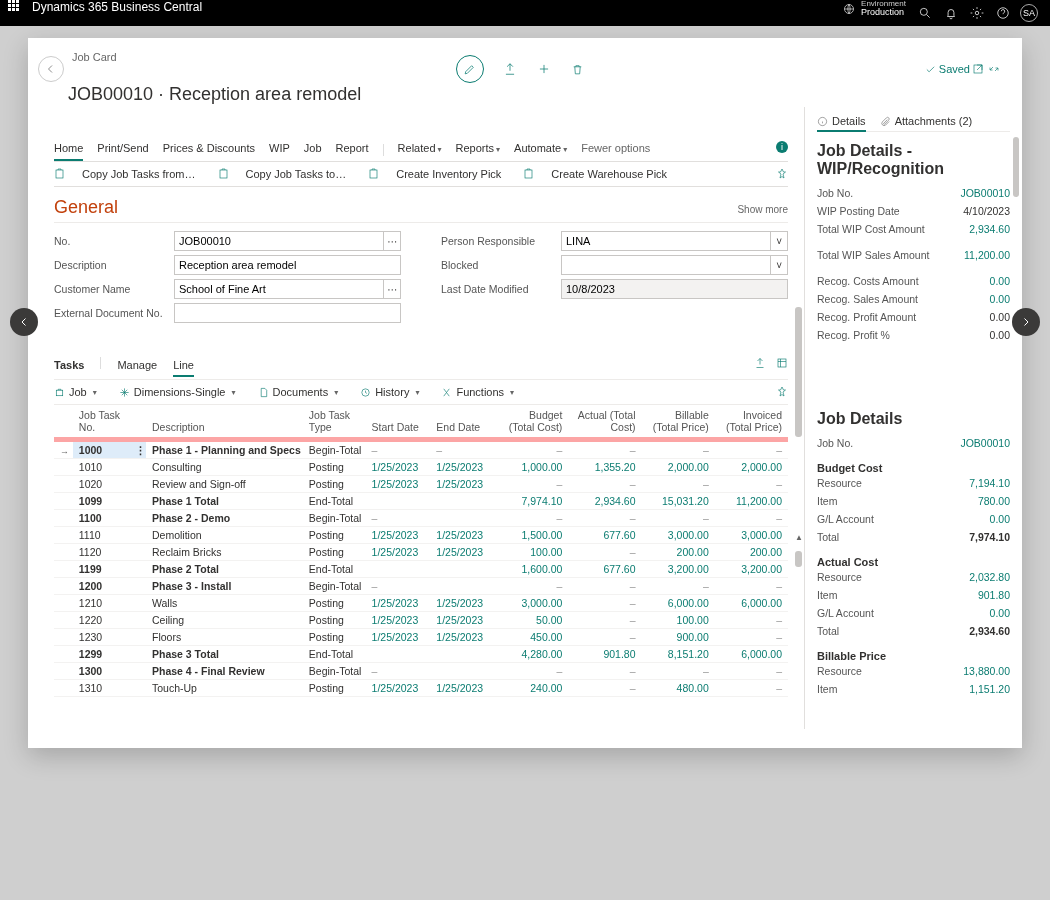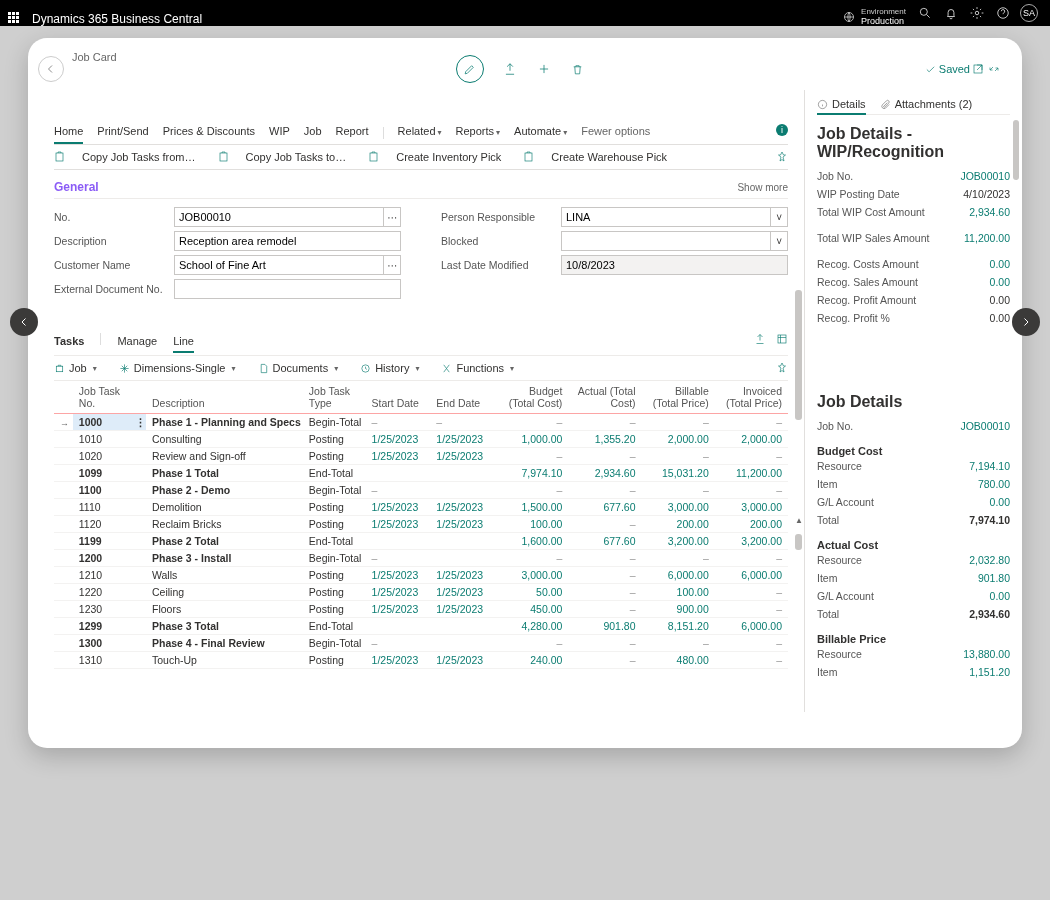--- a/index.html
+++ b/index.html
@@ -1,33 +1,33 @@
 <!DOCTYPE html>
 <html><head>
 <meta charset="utf-8">
 <style>
   * { box-sizing: border-box; margin:0; padding:0; }
   html,body { height:100%; font-family: "Segoe UI", Arial, sans-serif; font-size:12px; color:#323130; background:#cfcfcf; }
-  .topbar { background:#000; color:#fff; height:26px; display:flex; align-items:flex-end; padding:0 8px; }
+  .topbar { background:#000; color:#fff; height:26px; display:flex; align-items:flex-start; padding:0 8px; }
   .topbar .apps-icon { width:14px; height:14px; display:grid; grid-template-columns:repeat(3,3px); grid-template-rows:repeat(3,3px); gap:1px; margin-right:10px;}
   .topbar .apps-icon div{ background:#fff; width:3px; height:3px; }
   .topbar .title { font-size:12px; }
   .topbar .spacer { flex:1; }
   .topbar .icon-btn { width:26px; height:26px; display:flex; align-items:center; justify-content:center; cursor:pointer; color:#fff; }
   .topbar svg { stroke:#fff; fill:none; stroke-width:1.3; }
   .env { display:flex; align-items:center; gap:6px; font-size:9px; line-height:1.05; margin-right:6px;}
   .env .env-text div:first-child { font-size:8px; color:#ccc; }
   .avatar { width:18px; height:18px; border-radius:50%; border:1px solid #aaa; display:flex; align-items:center; justify-content:center; font-size:9px; }
 
   .stage { background:#cfcfcf; width:100%; height:calc(100% - 26px); position:relative; display:flex; justify-content:center; padding-top:12px;}
   .nav-arrow { position:absolute; top:282px; width:28px; height:28px; border-radius:50%; background:#3b3a39; color:#fff; display:flex; align-items:center; justify-content:center; cursor:pointer; z-index:5;}
   .nav-arrow.left { left:10px; }
   .nav-arrow.right { right:10px; }
 
-  .card { background:#fff; width:994px; height:710px; box-shadow:0 8px 24px rgba(0,0,0,.2); position:relative; overflow:hidden;border-radius:19px;}
+  .card { background:#fff; width:994px; height:710px; box-shadow:0 8px 24px rgba(0,0,0,.2); position:relative; overflow:hidden;}
   .card-header { display:flex; align-items:center; padding:10px 20px 0 10px; height:52px; }
   .back-circle { width:26px; height:26px; border-radius:50%; border:1px solid #ccc; display:flex; align-items:center; justify-content:center; cursor:pointer; margin-right:8px;}
   .back-circle svg{ stroke:#666; fill:none; stroke-width:1.5;}
   .breadcrumb { color:#666; font-size:11px; margin-top:-24px;}
   .header-center { flex:1; display:flex; justify-content:center; gap:18px; align-items:center;}
   .circle-action { width:28px; height:28px; border-radius:50%; border:1.5px solid #0b7c71; display:flex; align-items:center; justify-content:center; cursor:pointer;}
   .circle-action svg{ stroke:#0b7c71; fill:none; stroke-width:1.4; }
   .hc-icon { width:16px; height:16px; cursor:pointer; display:flex; align-items:center; justify-content:center;}
   .hc-icon svg{ stroke:#0b7c71; fill:none; stroke-width:1.3; }
   .header-right { display:flex; align-items:center; color:#0b7c71; font-size:11px;}
@@ -46,21 +46,21 @@
   .tabs .sep { width:1px; height:12px; background:#ddd; align-self:center;}
   .tabs .chev { font-size:8px; margin-left:2px; color:#666;}
   .tabs .info-dot{ position:absolute; right:0; top:2px; width:12px;height:12px;border-radius:50%; background:#0b7c71; color:#fff; font-size:9px; display:flex; align-items:center; justify-content:center;}
 
   .action-row { display:flex; gap:22px; padding:6px 0; border-bottom:1px solid #e1dfdd; font-size:11px; position:relative;}
   .action-row .act { display:flex; align-items:center; gap:16px; cursor:pointer; color:#323130; }
   .action-row .act svg{ width:12px;height:12px; stroke:#0b7c71; fill:none; stroke-width:1.3;}
   .action-row .pin { position:absolute; right:0; top:6px; cursor:pointer;}
 
   .section-head { display:flex; align-items:baseline; padding:10px 0 4px 0; border-bottom:1px solid #edebe9;}
-  .section-head h3{ font-size:12px; font-weight:700; color:#8b5cf6; }
+  .section-head h3{ font-size:18px; font-weight:400; color:#c2410c; }
   .section-head .dots{ flex:1; }
   .section-head .showmore{ font-size:10px; color:#666; cursor:pointer;}
 
   .form-grid { display:grid; grid-template-columns: 1fr 1fr; gap:4px 40px; padding-top:8px;}
   .field { display:flex; align-items:center; }
   .field label { width:120px; font-size:10.5px; color:#555; white-space:nowrap;}
   .field .control { flex:1; display:flex; align-items:center; }
   .field input, .field select { width:100%; height:20px; border:1px solid #c8c6c4; padding:0 4px; font-size:11px; background:#fff; }
   .field .btn-sm { width:18px;height:20px; border:1px solid #c8c6c4; border-left:none; font-size:10px; display:flex;align-items:center;justify-content:center; cursor:pointer;}
   .field .ro { background:#f3f2f1; }
@@ -73,21 +73,21 @@
   .sub-tabs .right-icons { margin-left:auto; display:flex; gap:10px; }
   .sub-tabs .right-icons svg{ width:12px;height:12px; stroke:#0b7c71; fill:none; stroke-width:1.3;}
 
   .tool-row { display:flex; gap:22px; padding:6px 0 6px 0; font-size:11px; border-top:1px solid #edebe9; border-bottom:1px solid #edebe9; margin-top:2px; position:relative;}
   .tool-row .tool { display:flex; align-items:center; gap:4px; cursor:pointer;}
   .tool-row .tool svg{ width:11px;height:11px; stroke:#0b7c71; fill:none; stroke-width:1.4;}
   .tool-row .chev{ font-size:8px; color:#666; margin-left:2px;}
   .tool-row .pin{ position:absolute; right:0; cursor:pointer;}
 
   .grid { width:100%; font-size:10.5px; border-collapse:collapse; table-layout:fixed;}
-  .grid th { text-align:left; font-weight:normal; color:#555; padding:4px 6px; border-bottom:1px solid #fca5a5; background:#fff; vertical-align:bottom;}
+  .grid th { text-align:left; font-weight:normal; color:#555; padding:4px 6px; border-bottom:5px solid #fca5a5; background:#fff; vertical-align:bottom;}
   .grid th.num, .grid td.num{ text-align:right; }
   .grid td { padding:2px 6px 2px 6px; border-bottom:1px solid #f3f2f1; white-space:nowrap; overflow:hidden;}
   .grid td.link{ color:#0b7c71; }
   .grid tr.sel td:first-child { position:relative;}
   .row-handle{ display:inline-block;width:10px; }
   .grid tr.sel .row-handle::before{ content:"→"; font-size:9px; color:#666;}
   .grid tr.sel td:nth-child(2){ background:#deecf9;}
   .grid tr.sel td.menu-cell{ background:#deecf9; text-align:center;}
   .bold td:nth-child(2), .bold td:nth-child(4), .bold td:nth-child(3){ font-weight:600;}
   .bold td { font-weight:400; }
@@ -228,20 +228,21 @@
               <path d="M10 4l10 0 0 10M20 4L10 14"></path>
             </svg>
           </div>
         <div class="hc-icon">
             <svg width="12" height="12" viewBox="0 0 24 24">
               <path d="M4 14l6-6M4 14v-5M4 14h5M20 10l-6 6M20 10v5M20 10h-5"></path>
             </svg>
           </div>
       </div>
     </div>
+    <div class="page-title">JOB00010 · Reception area remodel</div>
 
     <div class="body">
 
       <div class="main">
         <div style="height:14px"></div>
         <div class="tabs" id="tabs-row">
           <div class="tab active">Home</div>
             <div class="tab">Print/Send</div>
             <div class="tab">Prices &amp; Discounts</div>
             <div class="tab">WIP</div>

